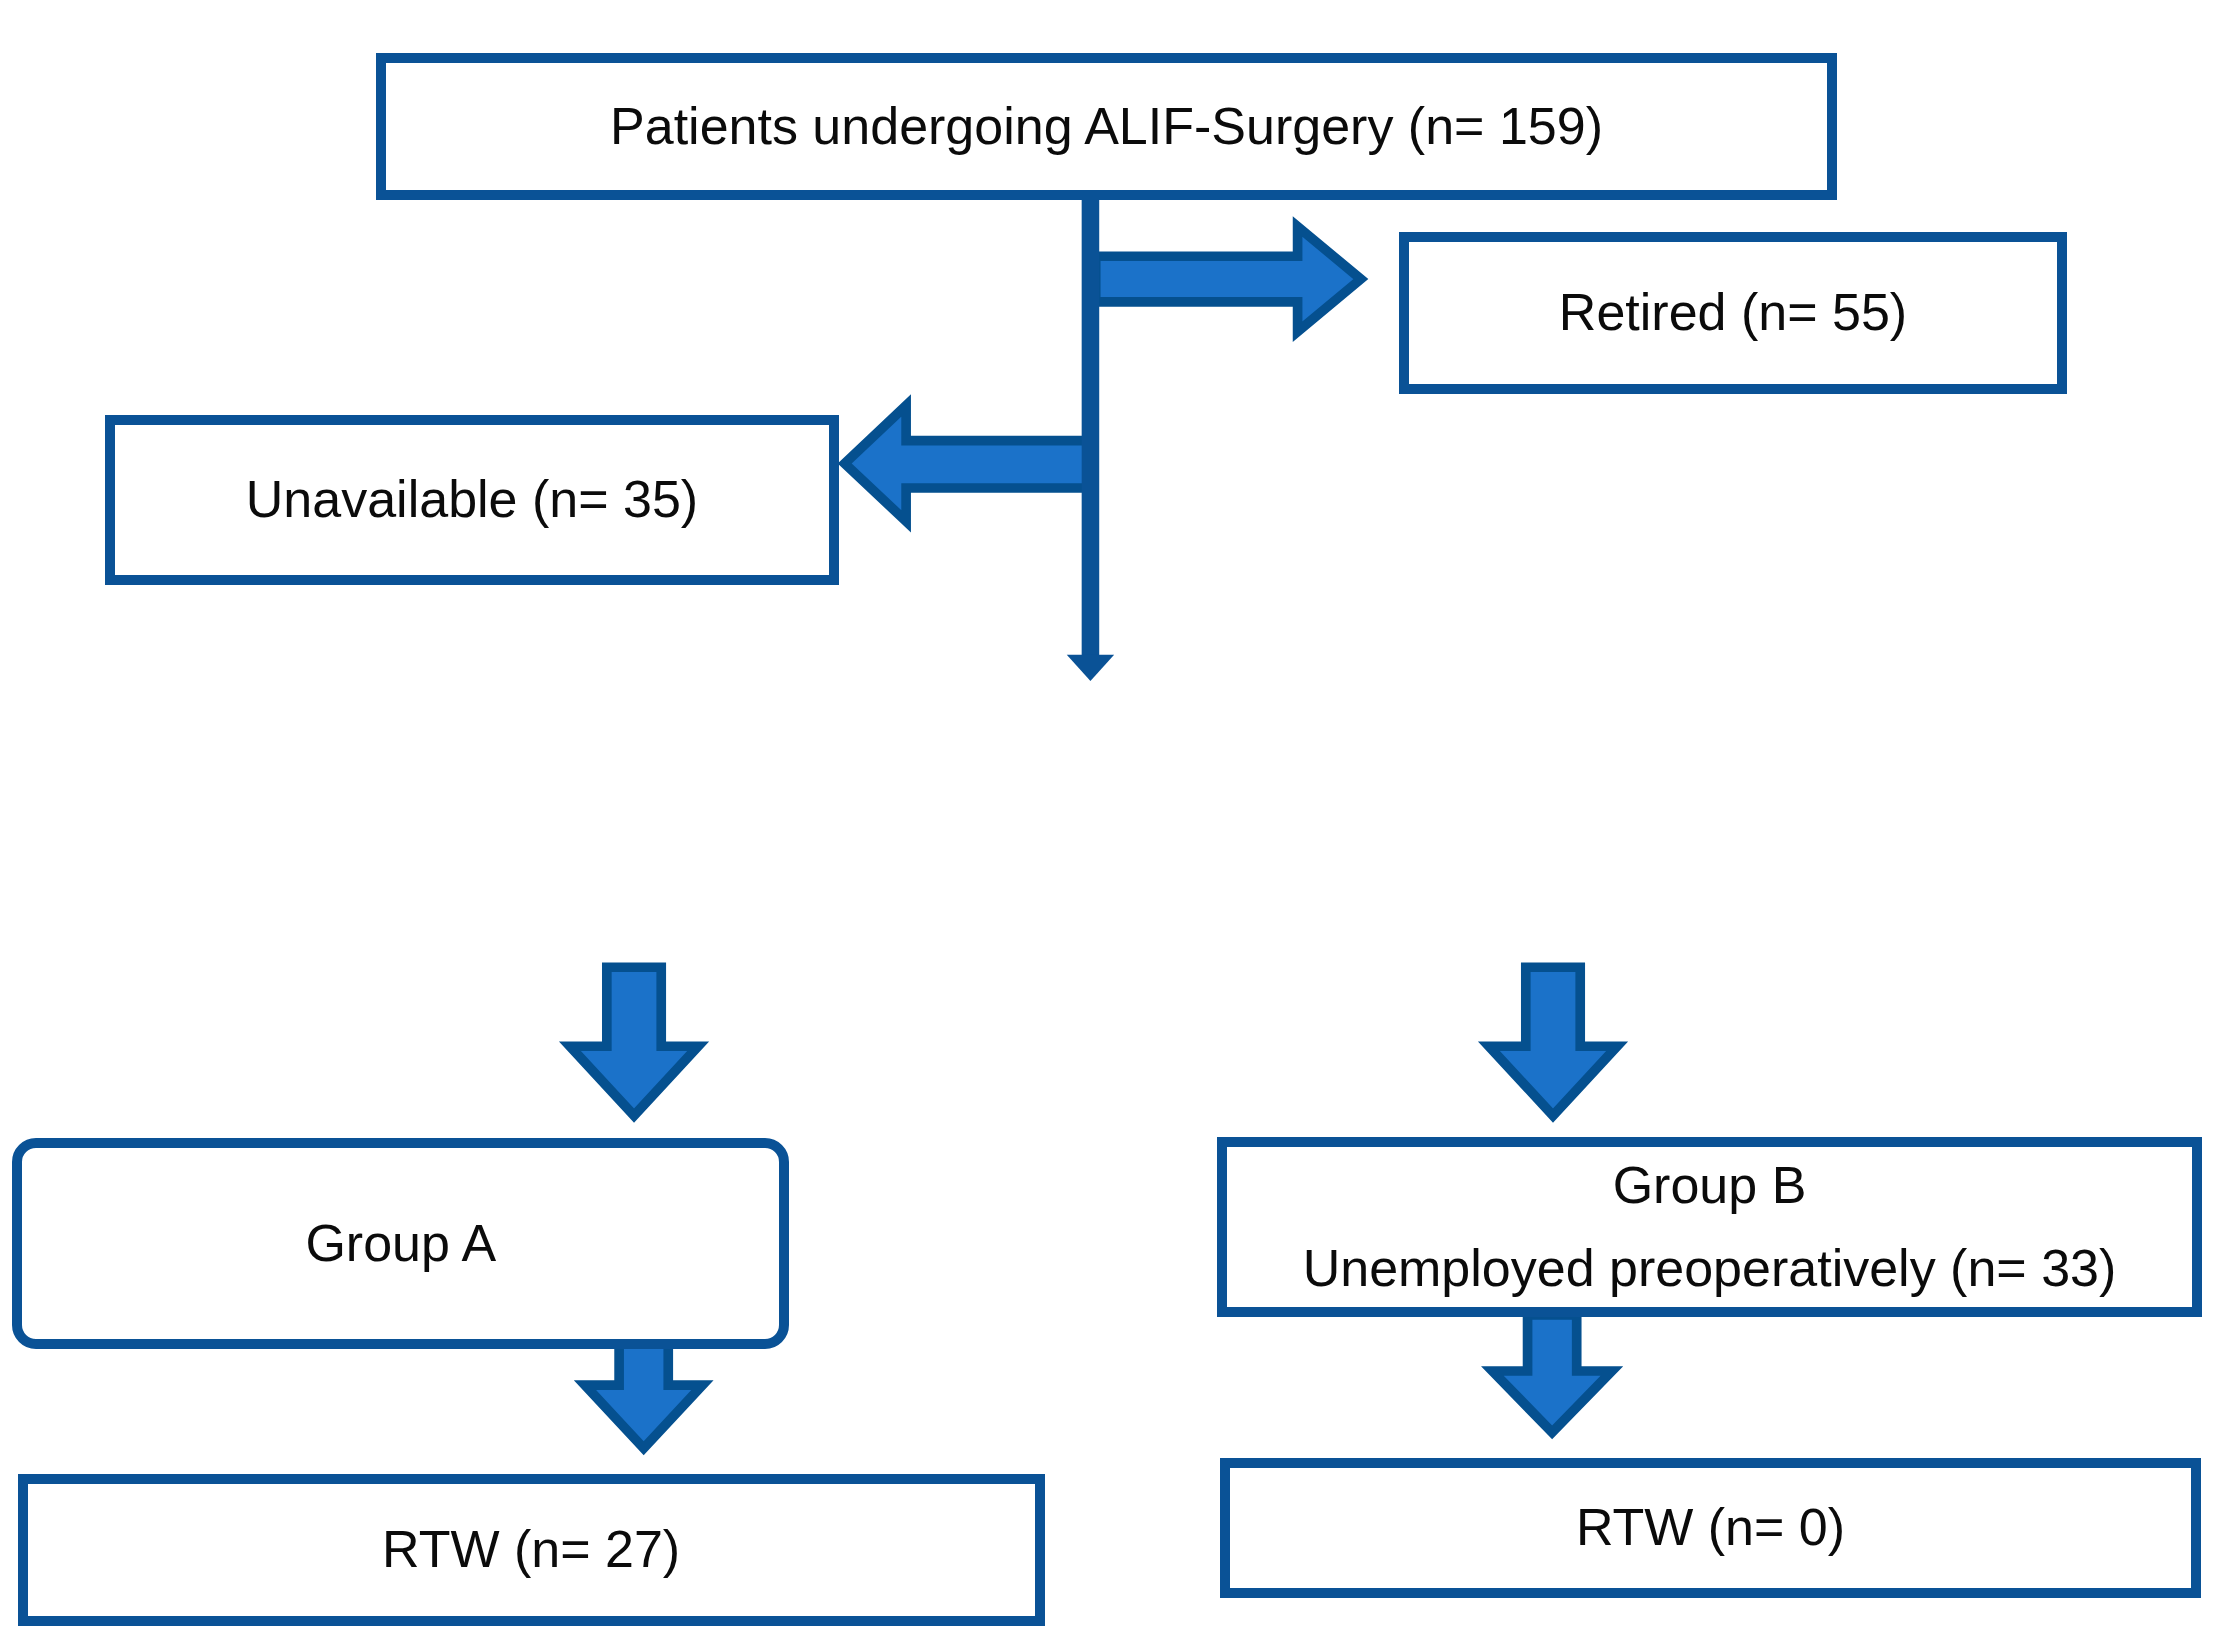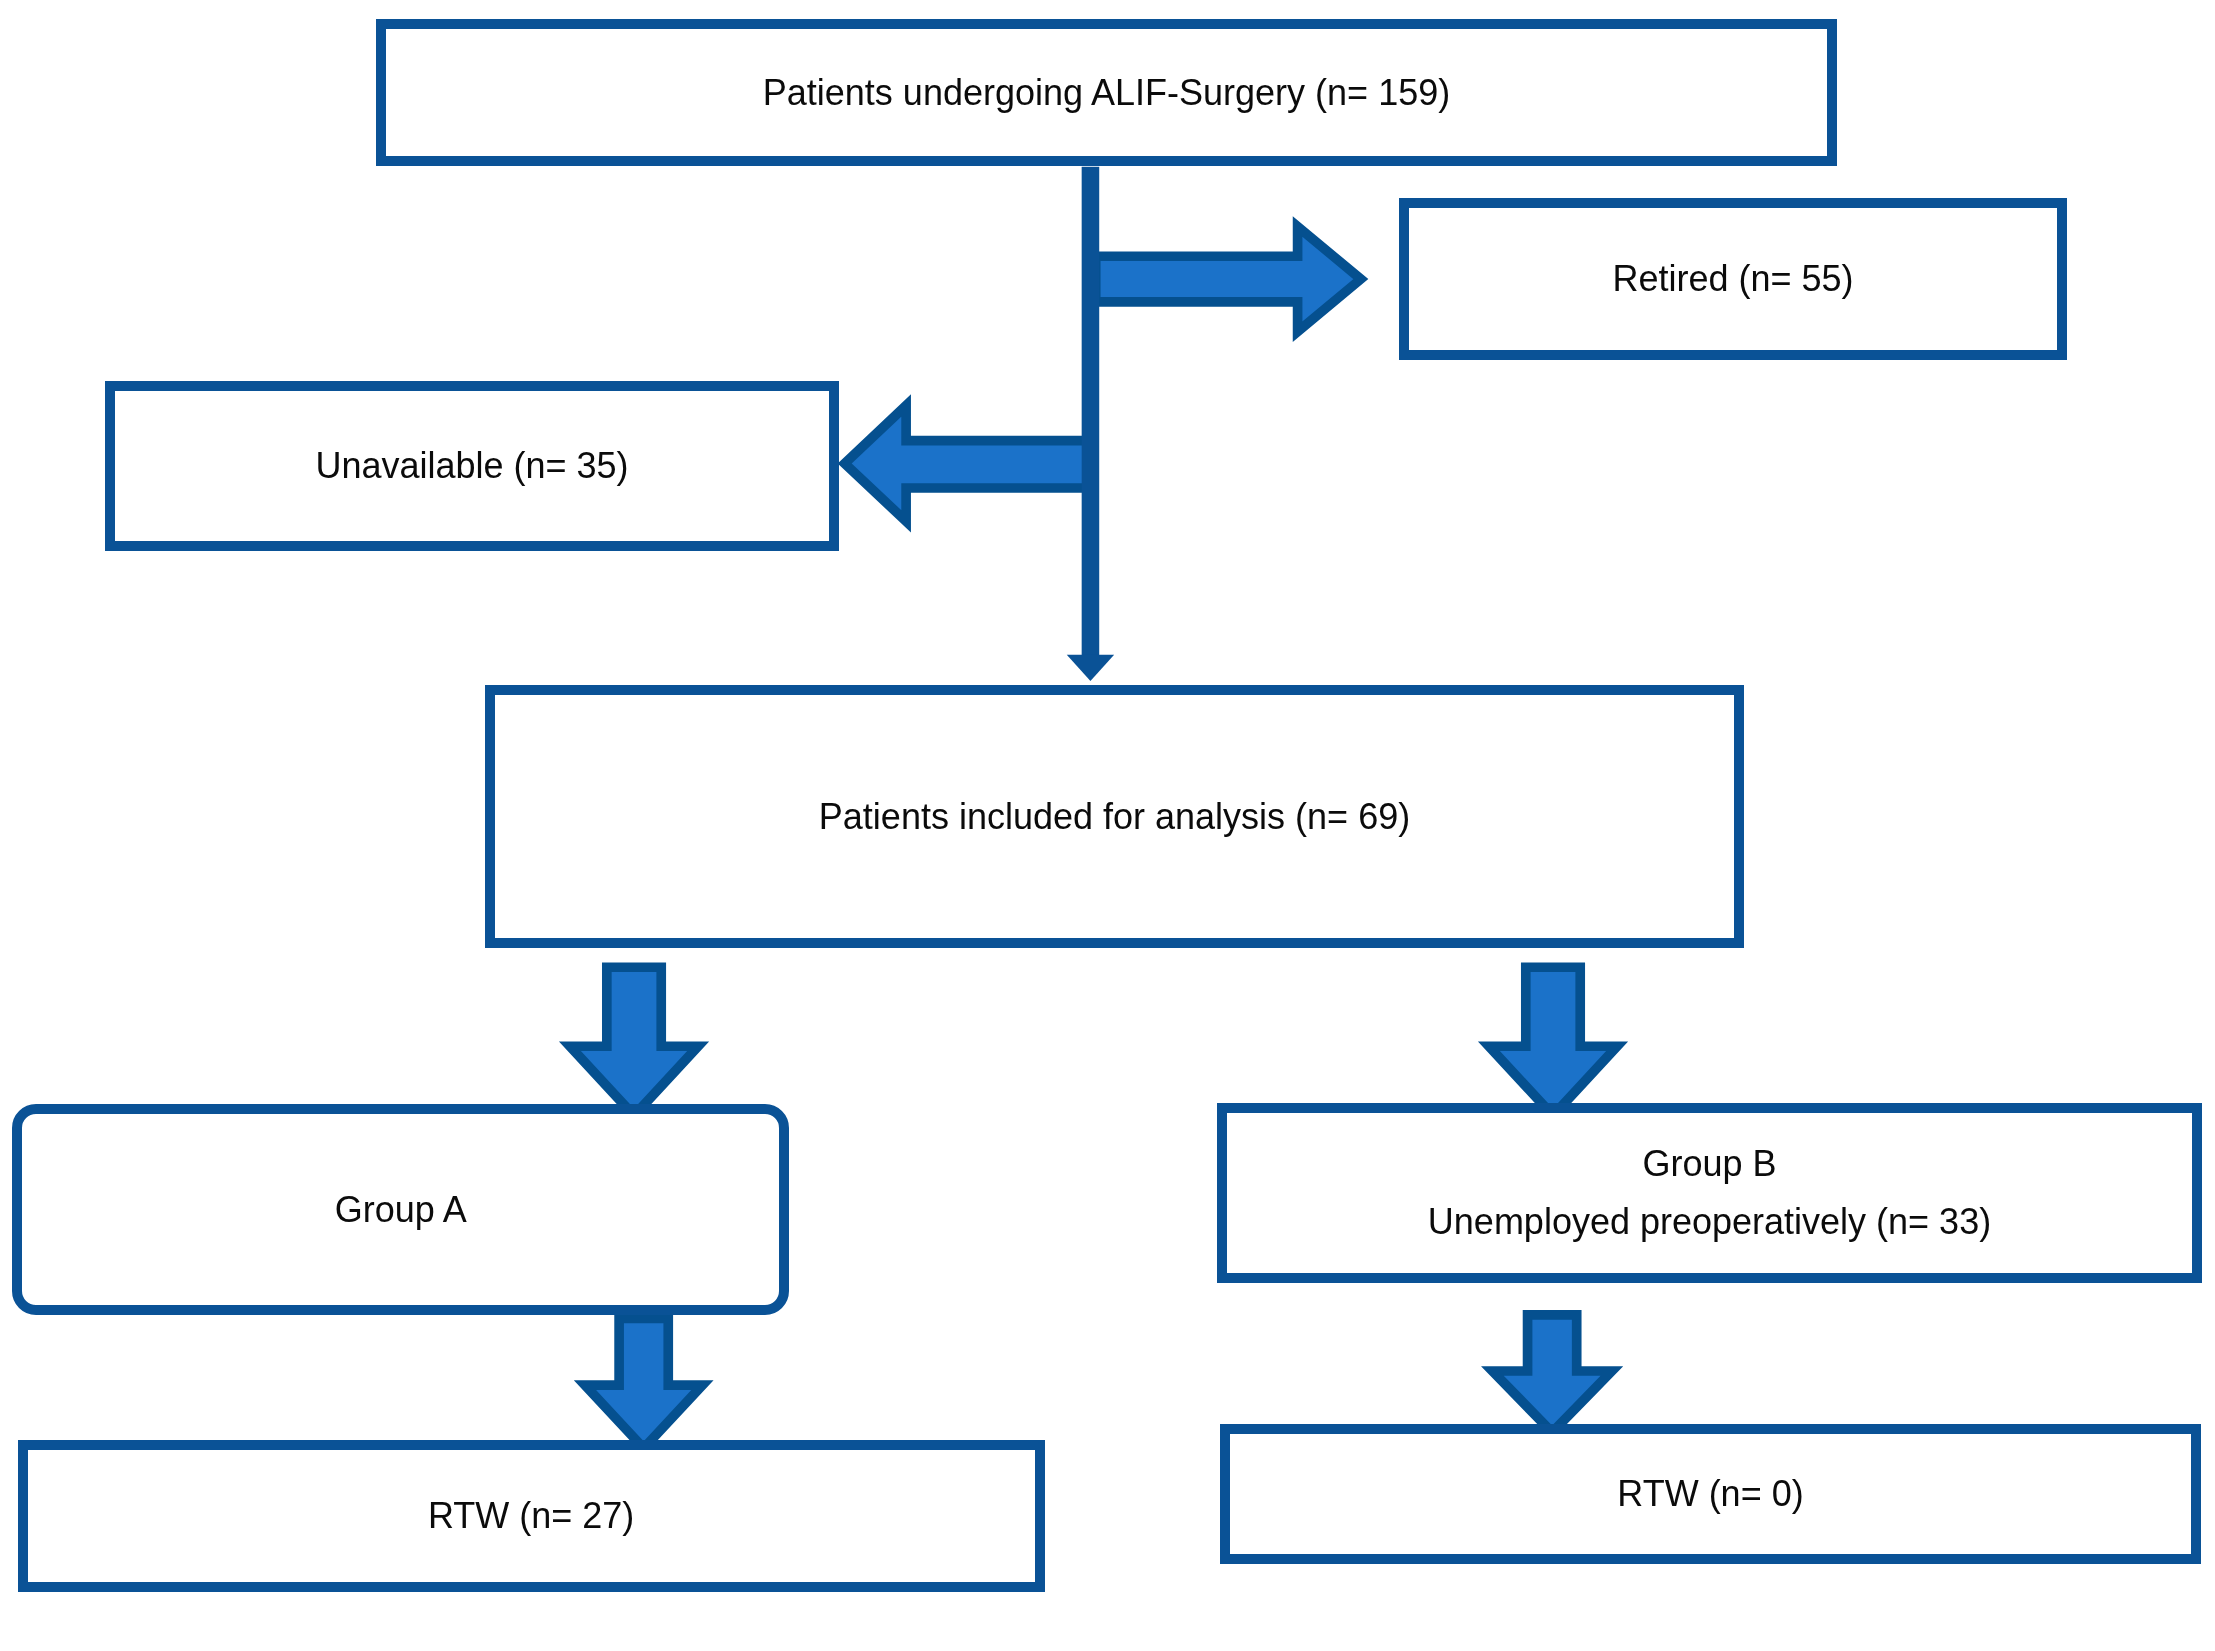--- a/index.html
+++ b/index.html
@@ -22,22 +22,23 @@
     position:absolute;
     box-sizing:border-box;
     background:var(--box-fill);
     border:10.5px solid var(--box-border);
     display:flex;
     flex-direction:column;
     align-items:center;
     justify-content:center;
     text-align:center;
     color:var(--text);
-    font-size:36px;
+    font-size:52px;
     line-height:1.6;
+    margin-top:34px;
   }
   #connector-layer{
     position:absolute;left:0;top:0;width:2216px;height:1651px;
     pointer-events:none;
   }
   .block-arrow{
     fill:var(--arrow-fill);
     stroke:var(--arrow-outline);
     stroke-width:11;
     stroke-linejoin:miter;
@@ -81,23 +82,20 @@
   </div>
 
   <div class="node" id="box-retired">
     <span>Retired (n= 55)</span>
   </div>
 
   <div class="node" id="box-unavailable">
     <span>Unavailable (n= 35)</span>
   </div>
 
-  <div class="node" id="box-included">
-    <span>Patients included for analysis (n= 69)</span>
-  </div>
 
   <div class="node" id="box-group-a">
     <span>Group A</span>
   </div>
 
   <div class="node" id="box-group-b">
     <span>Group B</span>
     <span>Unemployed preoperatively (n= 33)</span>
   </div>
 

